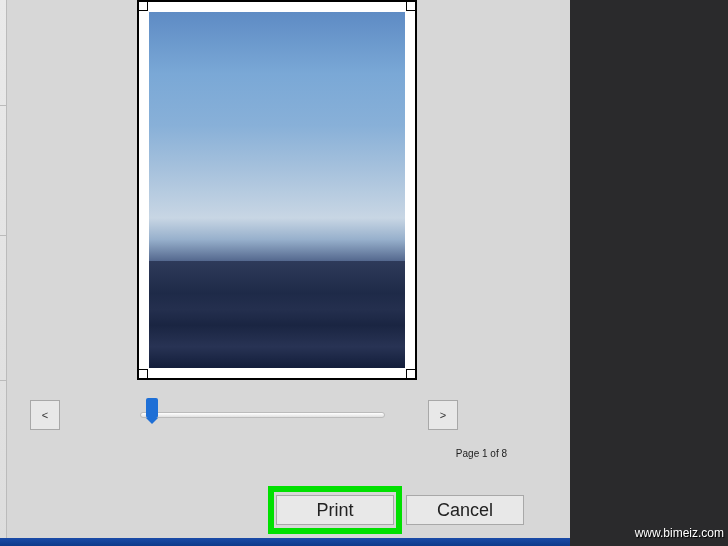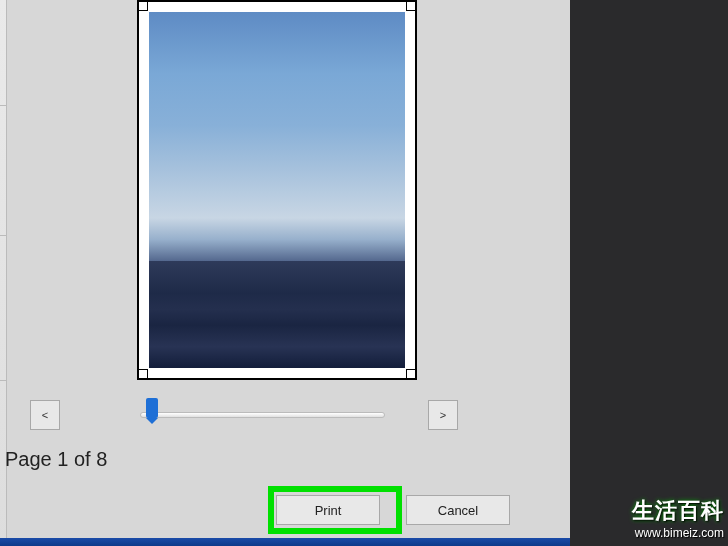--- a/index.html
+++ b/index.html
@@ -108,36 +108,36 @@
       bottom: -6px;
       left: 0;
       width: 0;
       height: 0;
       border-left: 6px solid transparent;
       border-right: 6px solid transparent;
       border-top: 6px solid #1e6fd6;
     }
     .page-label {
       position: absolute;
-      left: 5px;
+      left: 17px;
       top: 448px;
       width: 490px;
-      text-align: left;
-      font-size: 20px;
+      text-align: right;
+      font-size: 10px;
       color: #222;
     }
     .action-btn {
       position: absolute;
       top: 495px;
-      width: 104px;
+      width: 118px;
       height: 30px;
       background: #e8e8e8;
       border: 1px solid #a8a8a8;
       cursor: pointer;
-      font-size: 13px;
+      font-size: 18px;
       font-family: "Segoe UI", sans-serif;
       color: #222;
     }
     .print-btn { left: 276px; }
     .cancel-btn { left: 406px; }
     .highlight-box {
       position: absolute;
       left: 268px;
       top: 486px;
       width: 134px;
@@ -223,16 +223,15 @@
   <button class="action-btn print-btn">Print</button>
   <button class="action-btn cancel-btn">Cancel</button>
 
   <div class="highlight-box"></div>
 
   <div class="taskbar"></div>
 </div>
 
 <div class="dark-side">
   <div class="watermark">
-    <div class="watermark-main">生活百科</div>
     <div class="watermark-url">www.bimeiz.com</div>
   </div>
 </div>
 
 </body></html>

